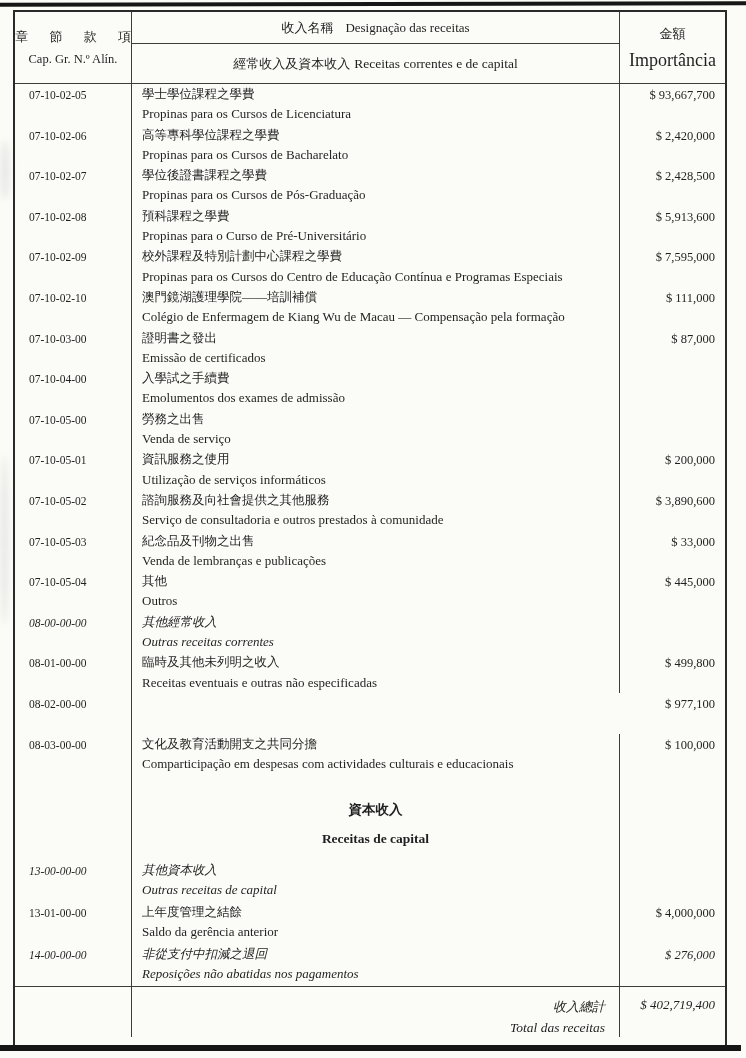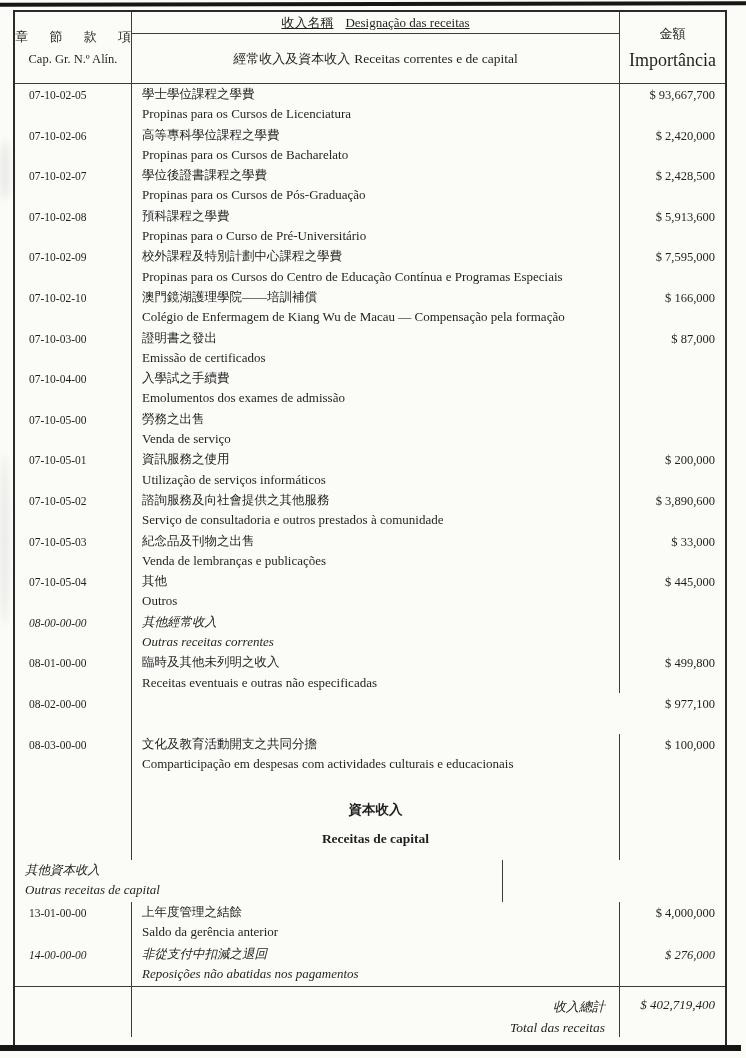--- a/index.html
+++ b/index.html
@@ -22,21 +22,21 @@
     background:transparent;
   }
   .col-border-r{border-right:1px solid #3c3c3c;box-sizing:border-box;}
 
   
   .thead{display:flex;height:72px;border-bottom:1px solid #3c3c3c;box-sizing:border-box;}
   .th-code{width:117px;display:flex;flex-direction:column;align-items:center;justify-content:center;gap:6px;}
   .th-code .zh{font-size:13px;letter-spacing:9px;text-indent:9px;white-space:nowrap;}
   .th-code .pt{font-size:12.5px;white-space:nowrap;}
   .th-name{width:488px;display:flex;flex-direction:column;}
-  .th-name-title{height:22px;border-bottom:1px solid #3c3c3c;display:flex;align-items:center;justify-content:center;gap:12px;font-size:13px;box-sizing:border-box;text-decoration:underline;}
+  .th-name-title{height:32px;border-bottom:1px solid #3c3c3c;display:flex;align-items:center;justify-content:center;gap:12px;font-size:13px;box-sizing:border-box;}
   .th-name-sub{flex:1;display:flex;flex-direction:row;align-items:center;justify-content:center;gap:4px;}
   .th-name-sub .zh{font-size:13px;}
   .th-name-sub .pt{font-size:13.5px;}
   .th-amt{flex:1;display:flex;flex-direction:column;align-items:center;justify-content:center;gap:7px;}
   .th-amt .zh{font-size:13px;}
   .th-amt .pt{font-size:18px;}
 
   
   .trow{display:flex;box-sizing:border-box;}
   .trow-entry{height:40.6px;}
@@ -132,21 +132,21 @@
           <div class="pt">Propinas para os Cursos do Centro de Educação Contínua e Programas Especiais</div>
         </div>
         <div class="c-amt">$ 7,595,000</div>
       </div>
       <div class="trow trow-entry">
         <div class="c-code col-border-r">07-10-02-10</div>
         <div class="c-desc col-border-r">
           <div class="zh">澳門鏡湖護理學院——培訓補償</div>
           <div class="pt">Colégio de Enfermagem de Kiang Wu de Macau — Compensação pela formação</div>
         </div>
-        <div class="c-amt">$ 166,000</div>
+        <div class="c-amt">$ 111,000</div>
       </div>
       <div class="trow trow-entry">
         <div class="c-code col-border-r">07-10-03-00</div>
         <div class="c-desc col-border-r">
           <div class="zh">證明書之發出</div>
           <div class="pt">Emissão de certificados</div>
         </div>
         <div class="c-amt">$ 87,000</div>
       </div>
       <div class="trow trow-entry">
@@ -226,20 +226,21 @@
       </div>
       <div class="trow trow-section">
         <div class="c-code col-border-r"></div>
         <div class="c-desc col-border-r">
           <div class="zh">資本收入</div>
           <div class="pt">Receitas de capital</div>
         </div>
         <div class="c-amt"></div>
       </div>
       <div class="trow trow-entry trow-capital italic">
+        <div class="c-code col-border-r">13-00-00-00</div>
         <div class="c-desc col-border-r">
           <div class="zh">其他資本收入</div>
           <div class="pt">Outras receitas de capital</div>
         </div>
         <div class="c-amt"></div>
       </div>
       <div class="trow trow-entry trow-capital">
         <div class="c-code col-border-r">13-01-00-00</div>
         <div class="c-desc col-border-r">
           <div class="zh">上年度管理之結餘</div>

